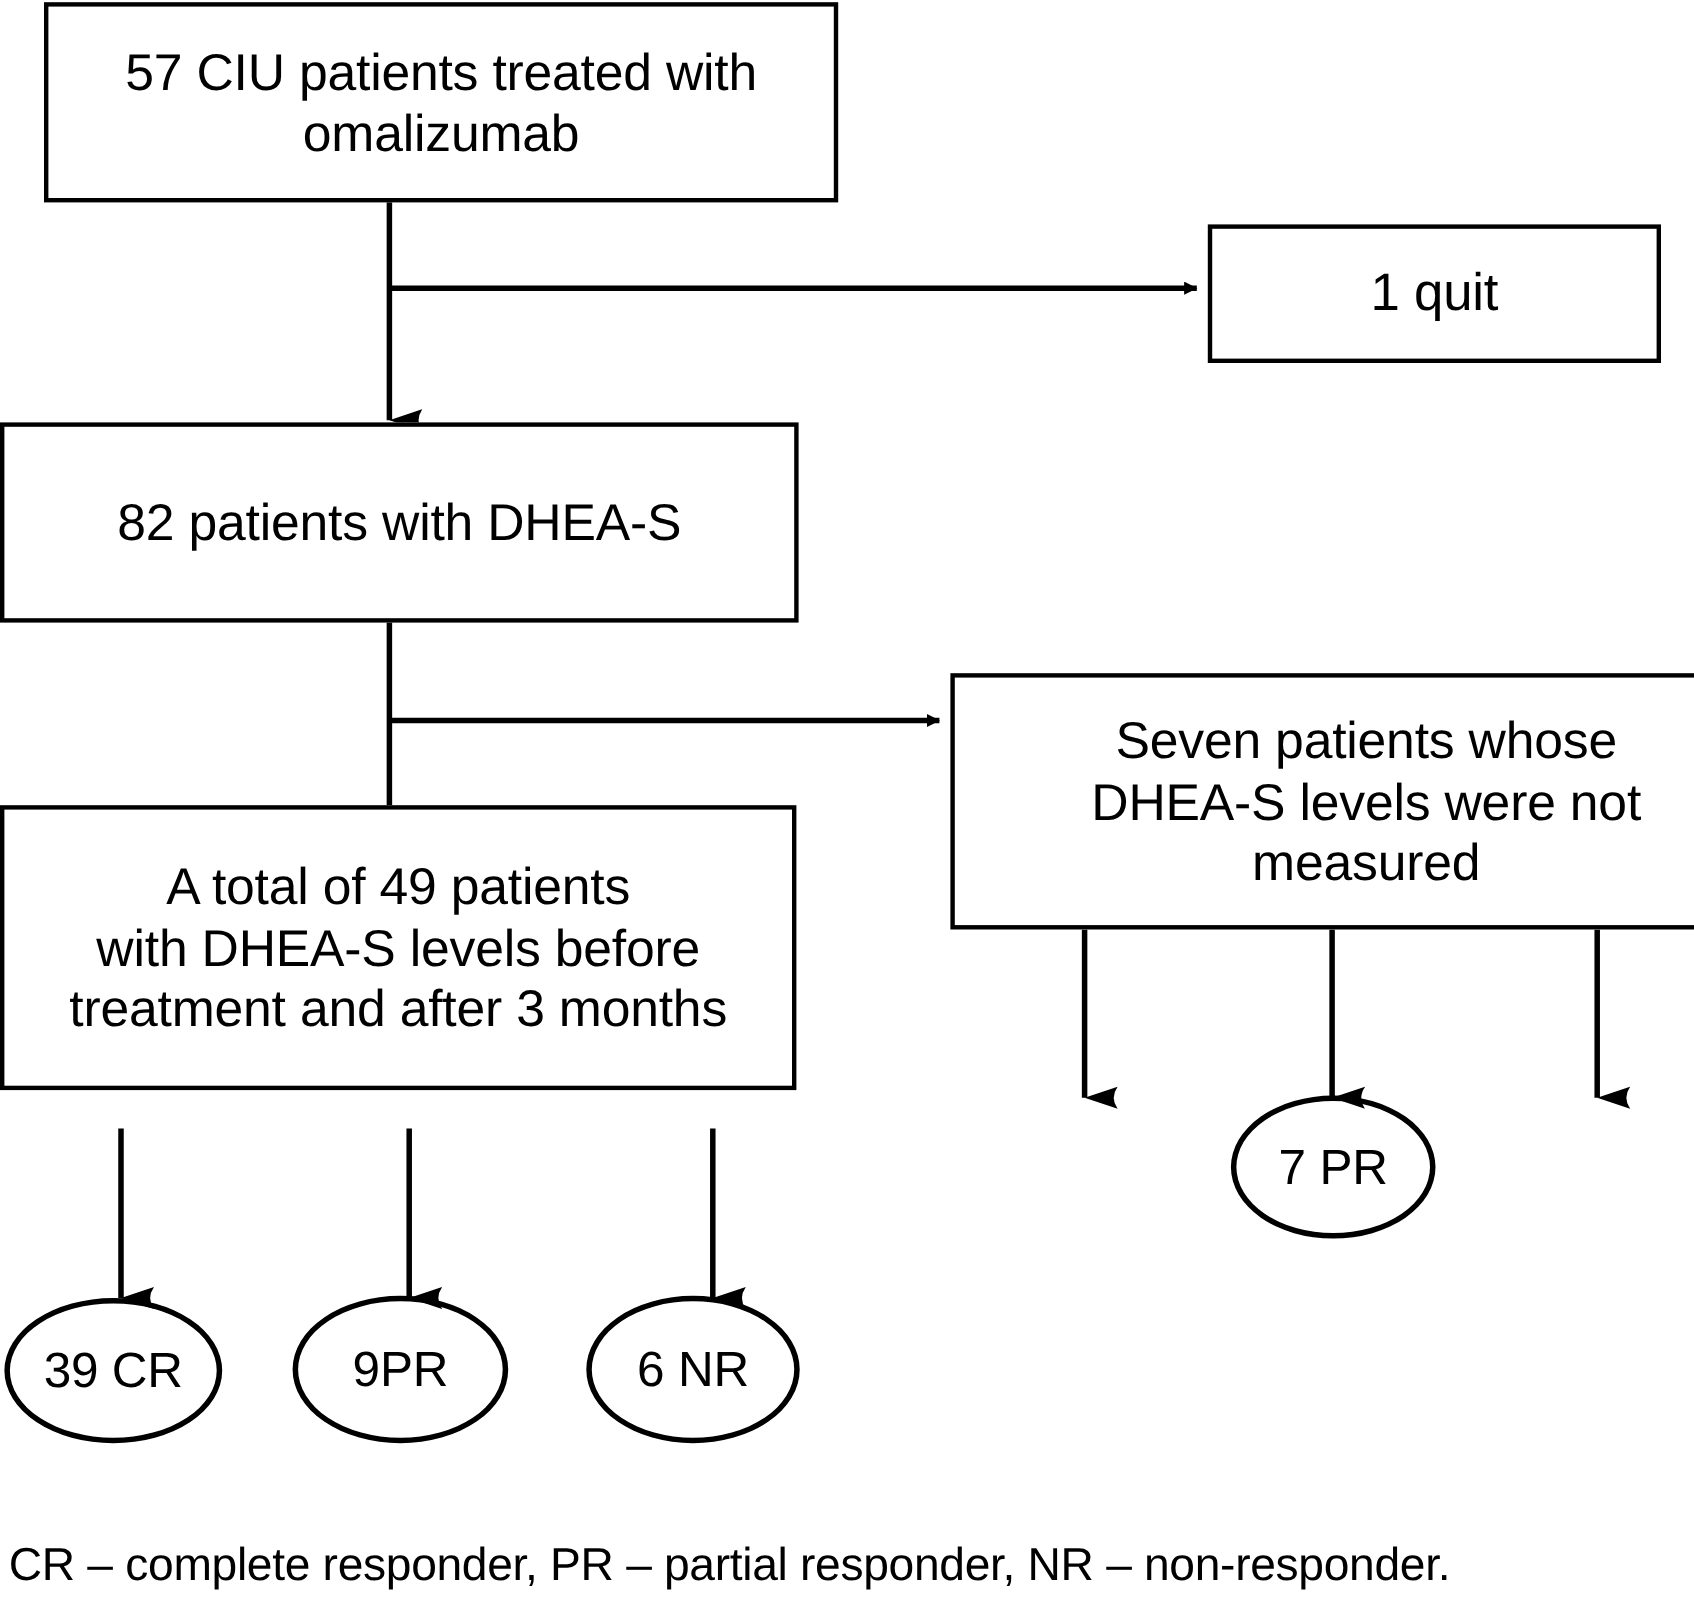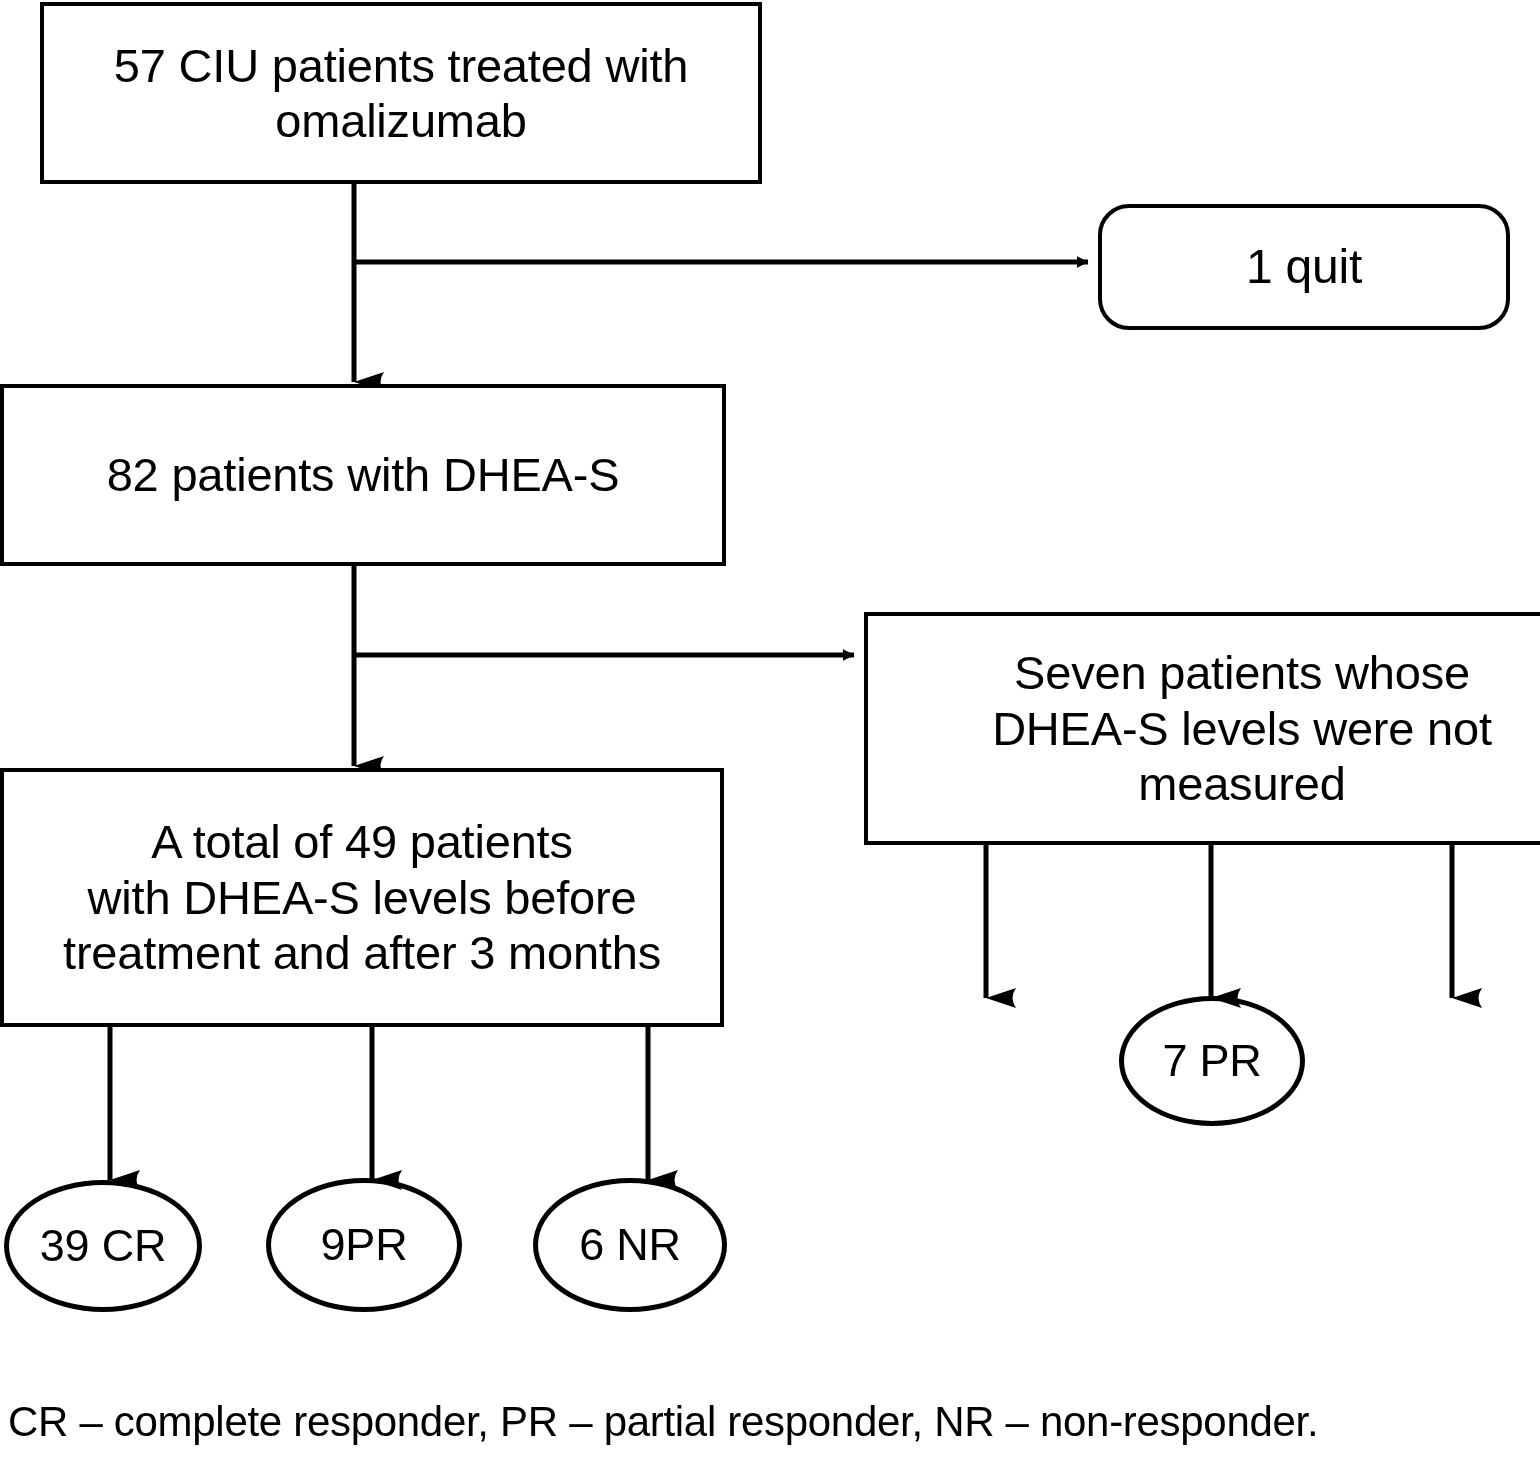--- a/index.html
+++ b/index.html
@@ -91,29 +91,29 @@
     <line x1="648" y1="1026" x2="648" y2="1180" stroke="#000000" stroke-width="5" marker-end="url(#arrowv)"></line>
 
     <line x1="986" y1="845" x2="986" y2="998" stroke="#000000" stroke-width="5" marker-end="url(#arrowv)"></line>
     <line x1="1211" y1="845" x2="1211" y2="998" stroke="#000000" stroke-width="5" marker-end="url(#arrowv)"></line>
     <line x1="1452" y1="845" x2="1452" y2="998" stroke="#000000" stroke-width="5" marker-end="url(#arrowv)"></line>
   </svg>
 
   <div class="node-box" style="left:0px; top:2px; width:722px; height:182px;margin-left:40px;">57 CIU patients treated with
 omalizumab</div>
 
-  <div class="node-box" style="left:1098px; top:204px; width:412px; height:126px; font-size:48px;border-radius:31px;">1 quit</div>
+  <div class="node-box" style="left:1098px; top:204px; width:412px; height:126px; font-size:48px;">1 quit</div>
 
   <div class="node-box" style="left:0px; top:384px; width:726px; height:182px;">82 patients with DHEA-S</div>
 
   <div class="node-box" style="left:864px; top:612px; width:756px; height:233px;">Seven patients whose
 DHEA-S levels were not
 measured</div>
 
-  <div class="node-box" style="left:0px; top:768px; width:724px; height:259px;">A total of 49 patients
+  <div class="node-box" style="left:0px; top:732px; width:724px; height:259px;">A total of 49 patients
 with DHEA-S levels before
 treatment and after 3 months</div>
 
   <div class="node-ellipse" style="left:4px; top:1180px; width:198px; height:132px;">39 CR</div>
   <div class="node-ellipse" style="left:266px; top:1178px; width:196px; height:134px;">9PR</div>
   <div class="node-ellipse" style="left:533px; top:1178px; width:194px; height:134px;">6 NR</div>
 
   <div class="node-ellipse" style="left:1119px; top:996px; width:186px; height:130px;">7 PR</div>
 
   <div class="caption">CR – complete responder, PR – partial responder, NR – non-responder.</div>

